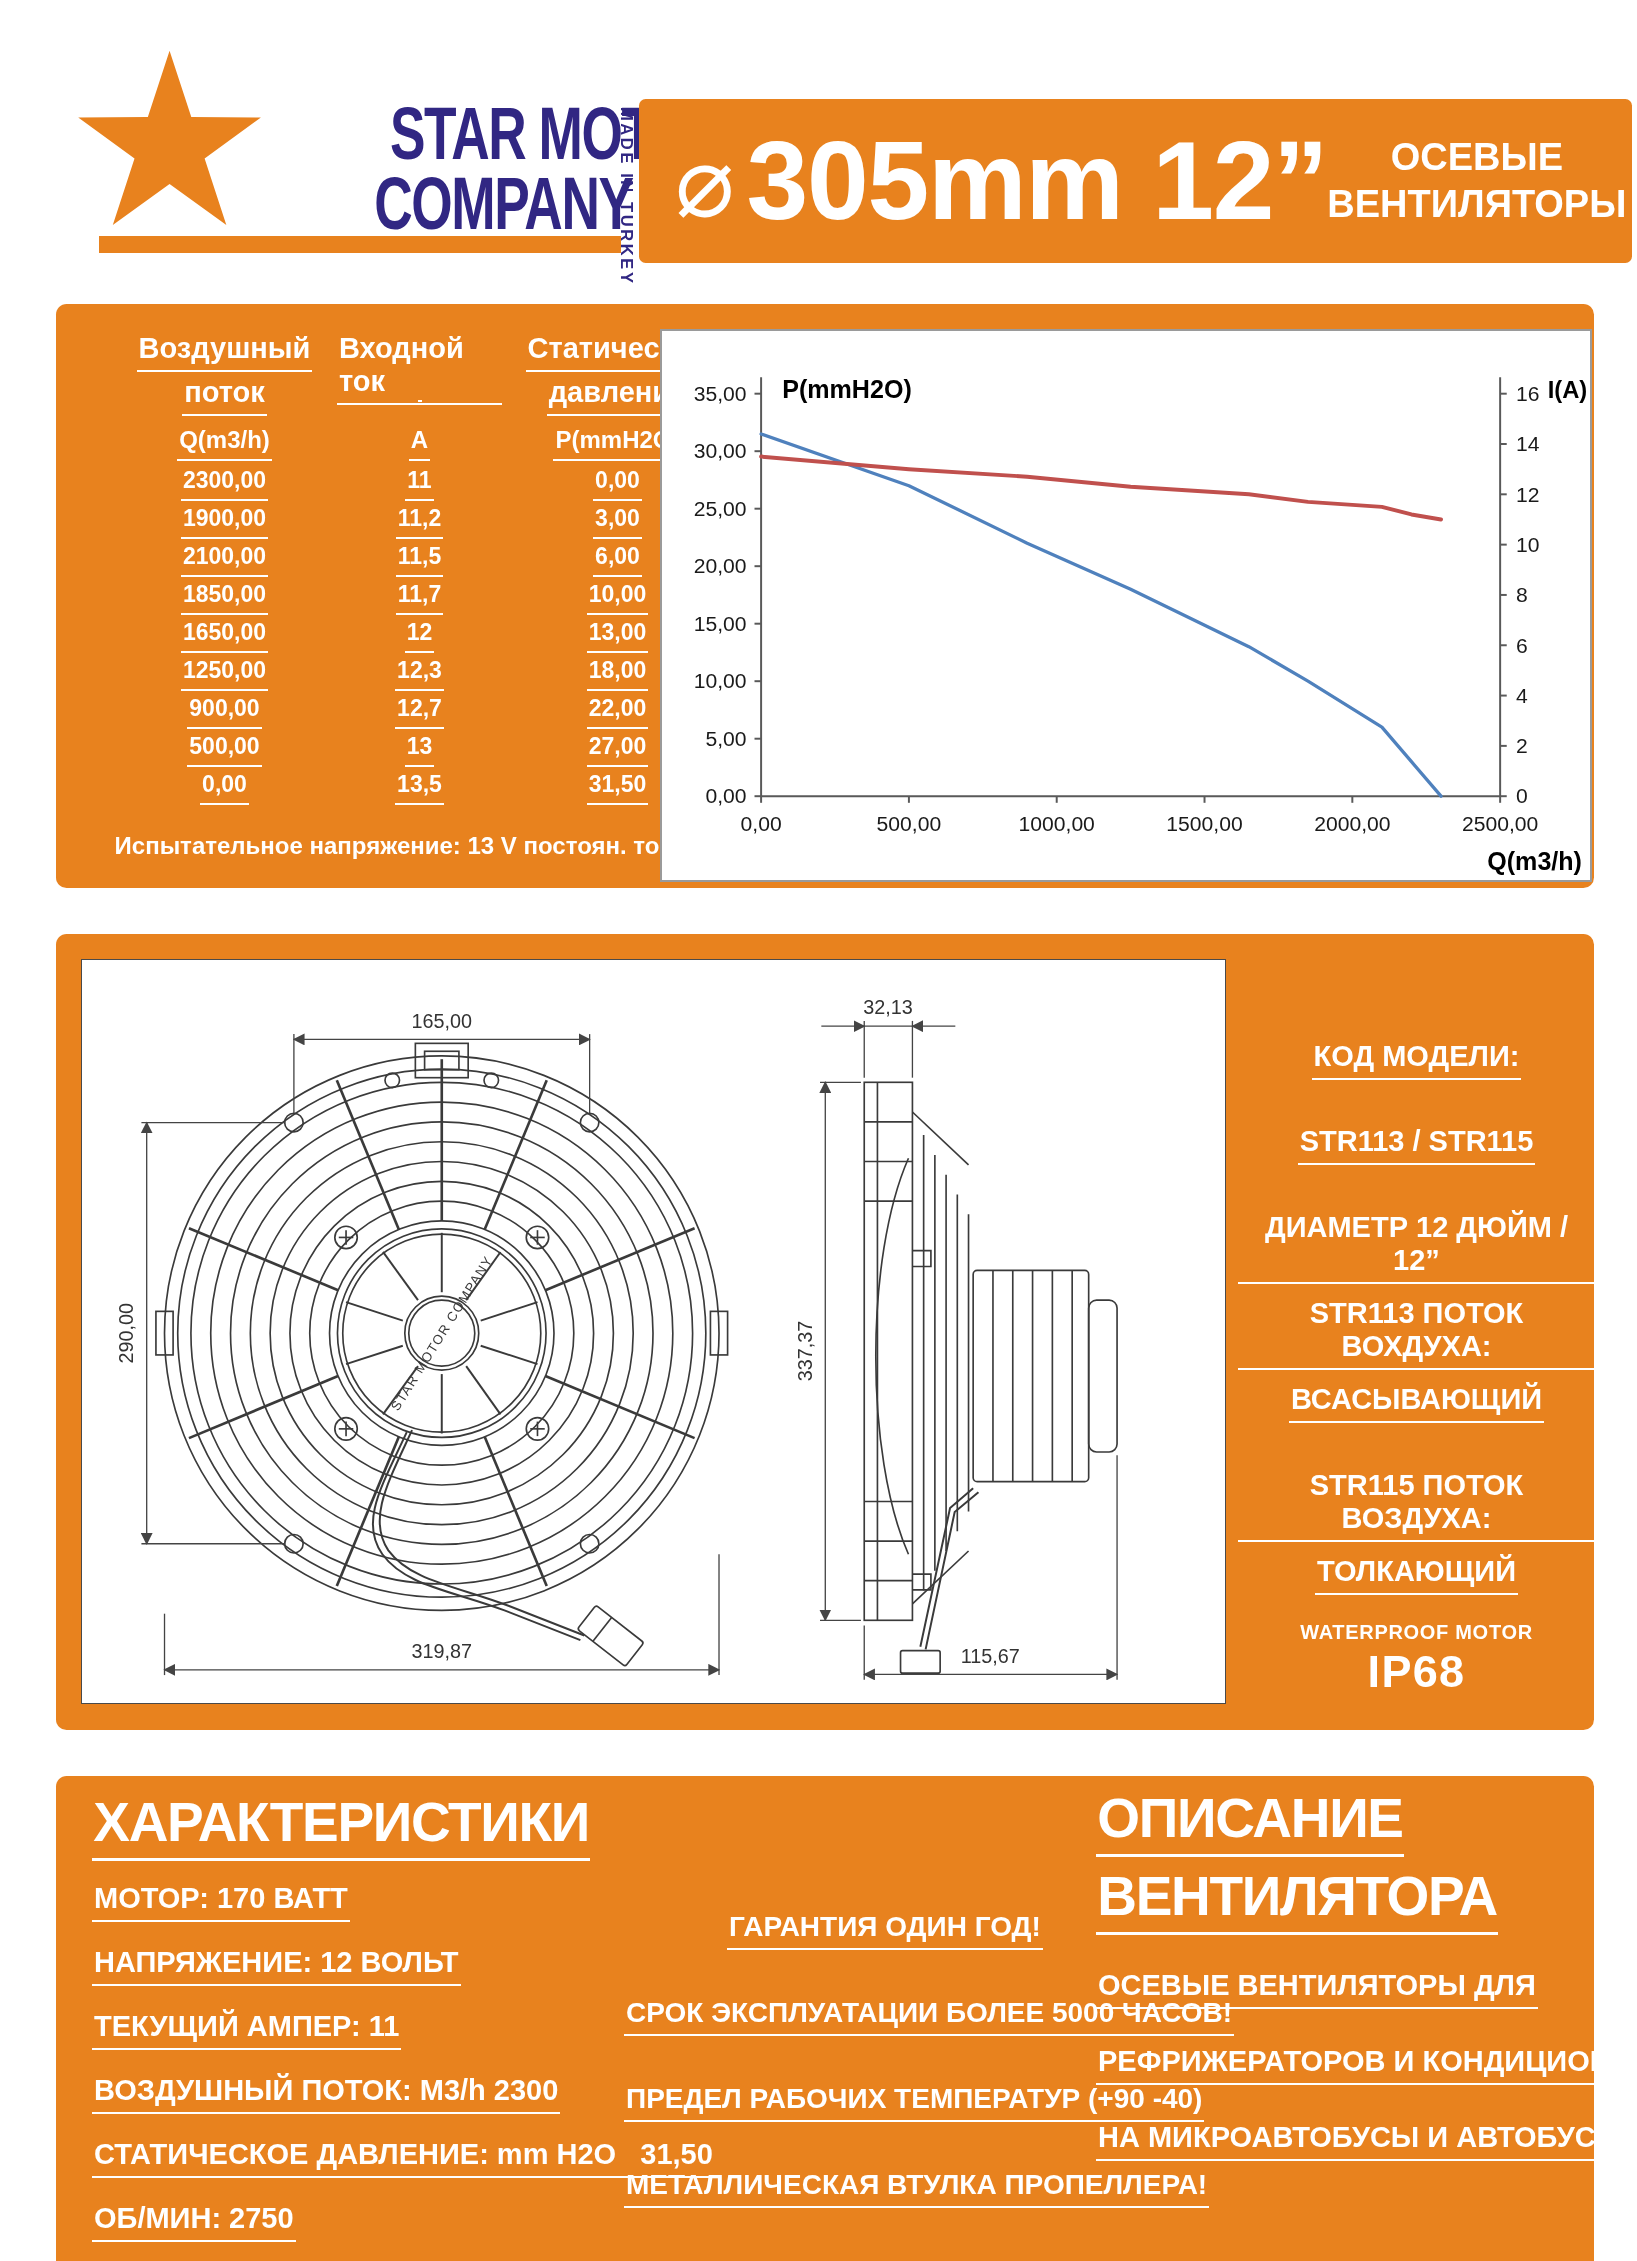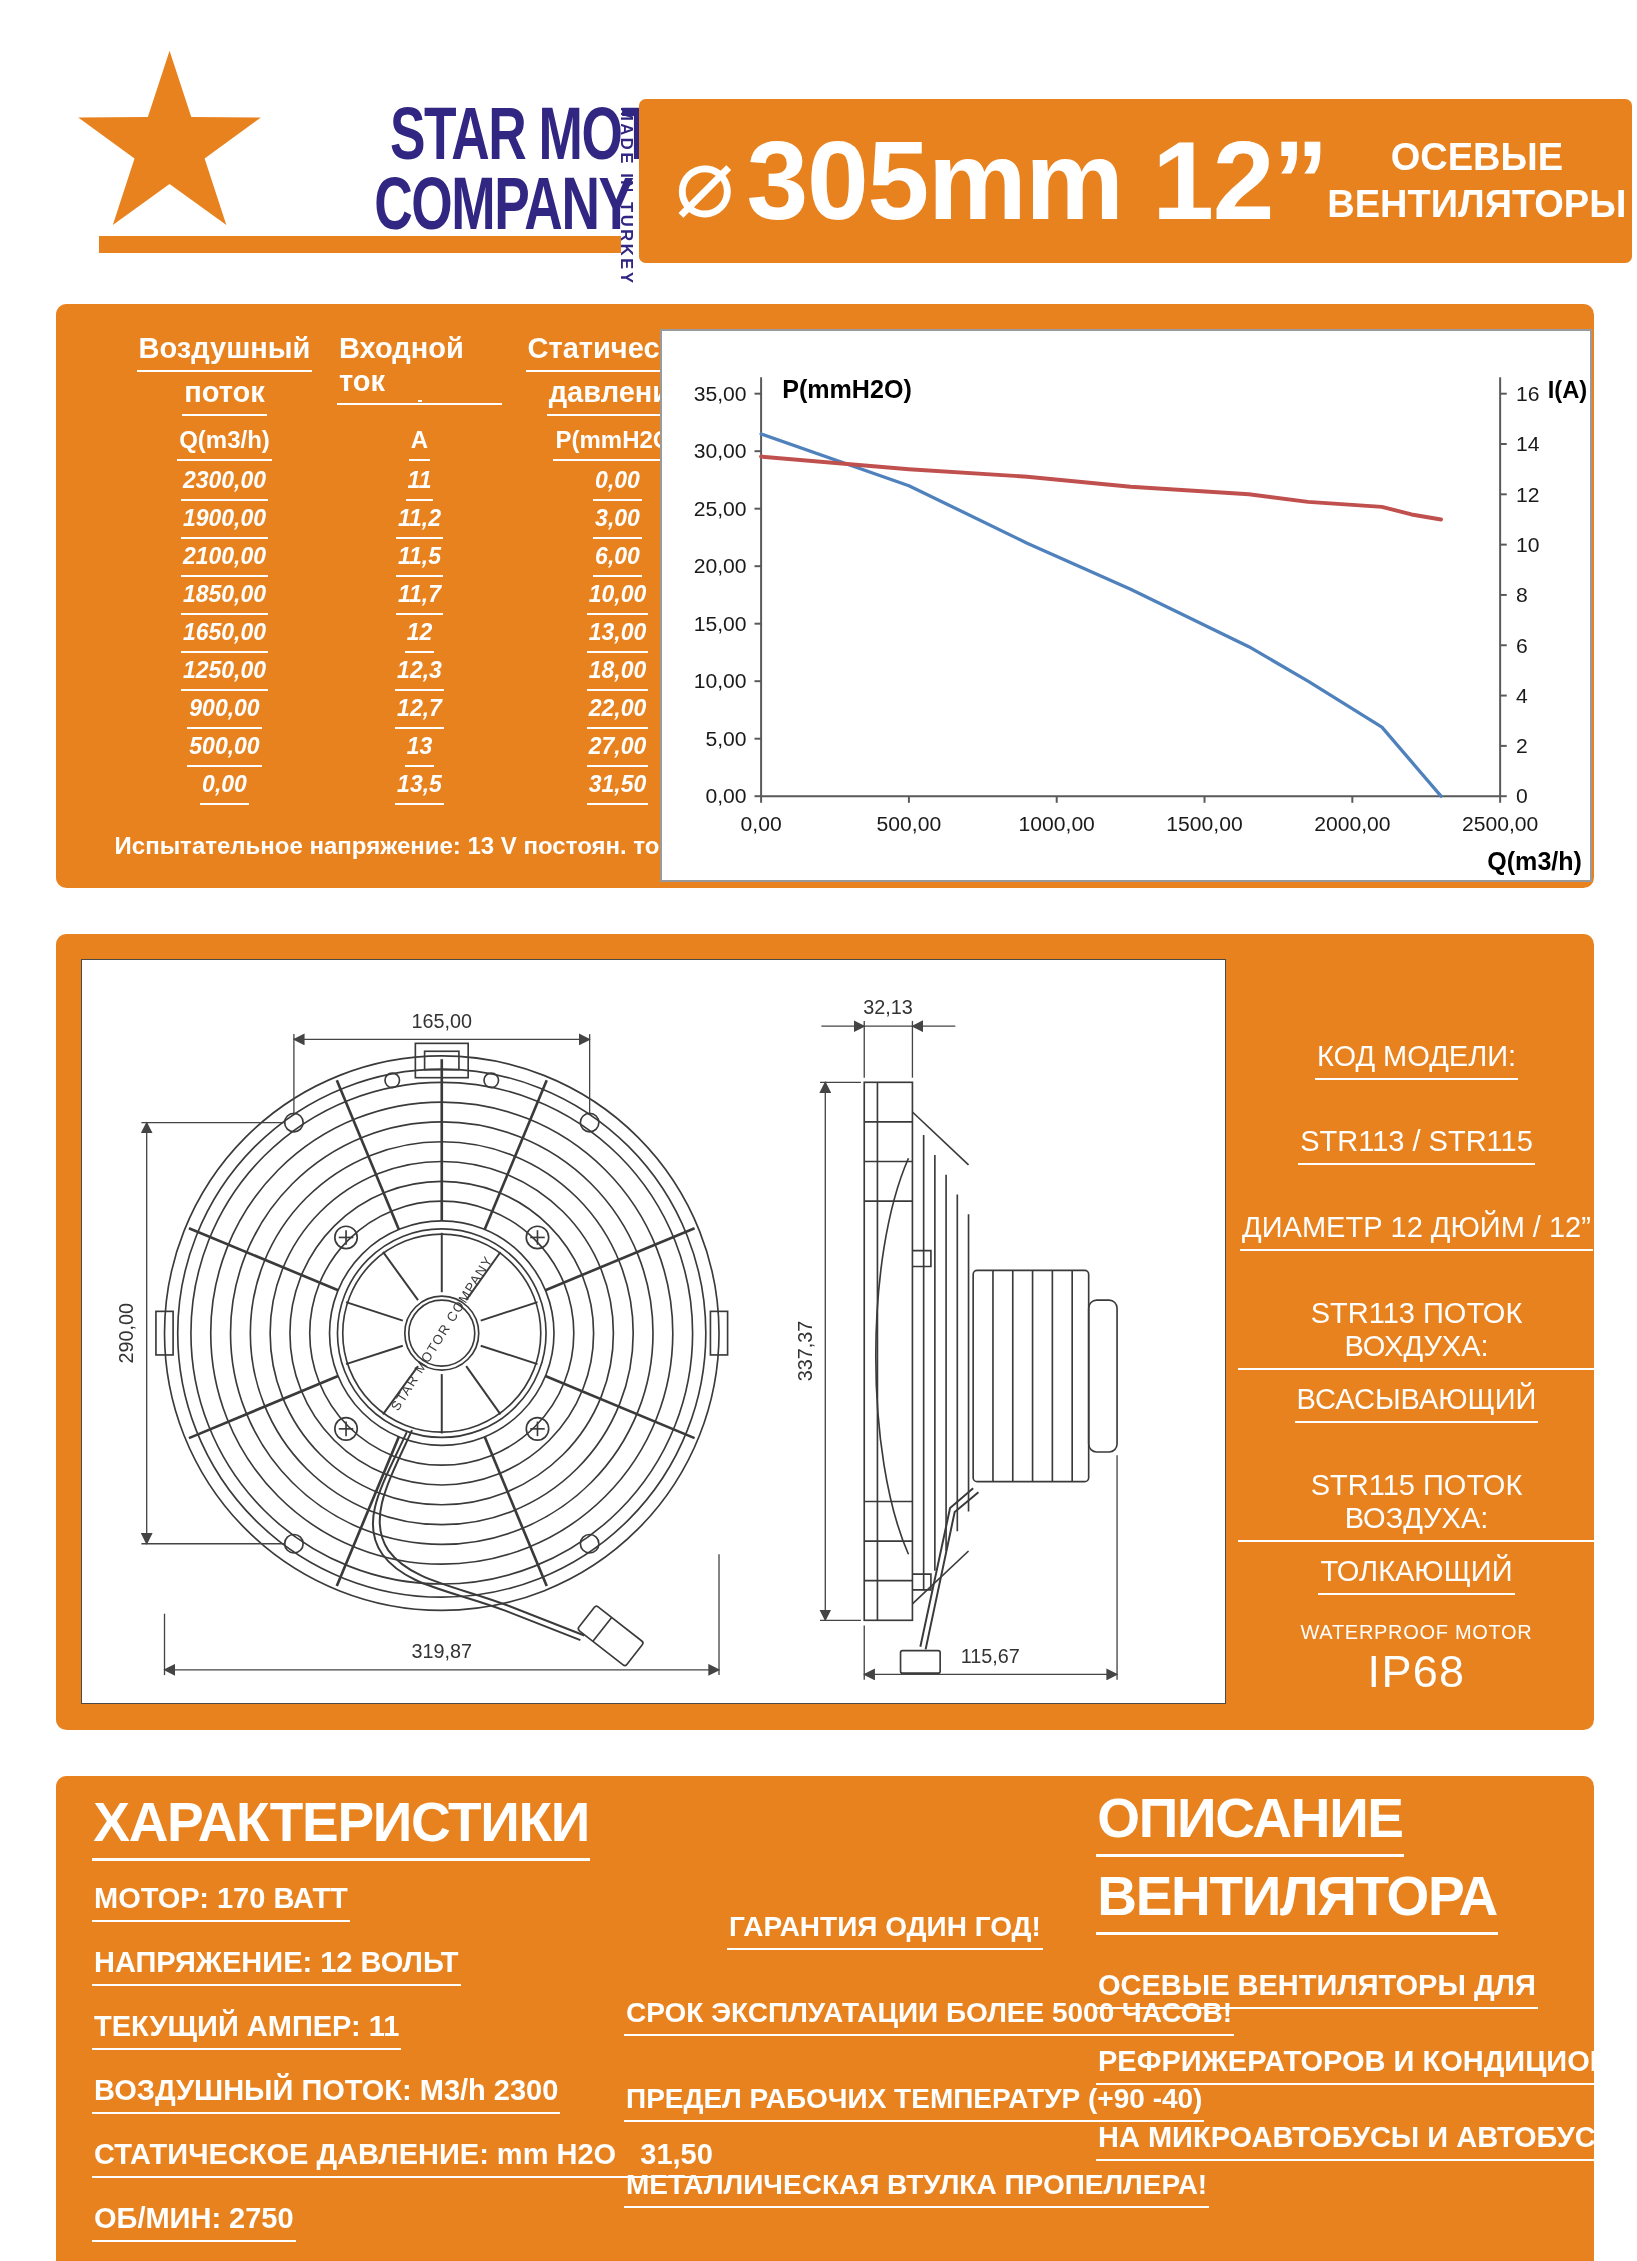--- a/index.html
+++ b/index.html
@@ -30,33 +30,33 @@
   .oblock{position:absolute;left:56px;width:1538px;background:var(--orange);border-radius:10.6px;color:#fff;}
   .uw{display:inline-block;border-bottom:2.6px solid #fff;padding:0 2px 5.3px;}
   .uw2{display:inline-block;border-bottom:3.3px solid #fff;padding:0 1.3px 8px;}
 
   
   .spec{top:304px;height:584px;}
   .spec-col{position:absolute;top:28px;display:flex;flex-direction:column;align-items:center;font-weight:bold;}
   .spec-col .th{height:44px;font-size:29px;}
   .spec-col .th2{height:50px;font-size:29px;}
   .spec-col .tu{height:41px;font-size:24px;}
-  .spec-col .td{height:38px;font-size:23px;font-style:italic;}
+  .spec-col .td{height:38px;font-size:23px;}
   .c1{left:63px;width:211px;}
   .c2{left:281px;width:165px;}
   .c3{left:456px;width:211px;}
   .note{position:absolute;left:40px;top:528px;width:594px;text-align:center;font-weight:bold;font-size:24px;}
   .chart-panel{position:absolute;left:604px;top:25px;width:932px;height:553px;background:#fff;
                border:2px solid #9a9a9a;}
   .chart-panel svg{overflow:visible;}
 
   
   .draw{top:934px;height:796px;}
   .draw-box{position:absolute;left:25px;top:25px;width:1145px;height:745px;background:#fff;border:1.3px solid #4a4a4a;}
-  .model-panel{position:absolute;left:1182px;top:0;width:357px;height:100%;text-align:center;font-weight:normal;}
+  .model-panel{position:absolute;left:1182px;top:0;width:357px;height:100%;text-align:center;font-weight:bold;}
   .mp-line{position:absolute;left:0;width:100%;font-size:29px;}
   .ip-note{position:absolute;left:0;width:100%;font-size:20px;letter-spacing:0.7px;}
   .ip-big{position:absolute;left:0;width:100%;font-size:45px;letter-spacing:1.3px;}
 
   
   .chars{top:1776px;height:605px;}
   .col-left{position:absolute;left:36px;top:0;width:581px;}
   .col-mid{position:absolute;left:564px;top:0;width:522px;text-align:center;}
   .col-right{position:absolute;left:1040px;top:0;width:502px;}
   .big-title{font-size:55px;font-weight:bold;letter-spacing:-1.3px;line-height:1;}

